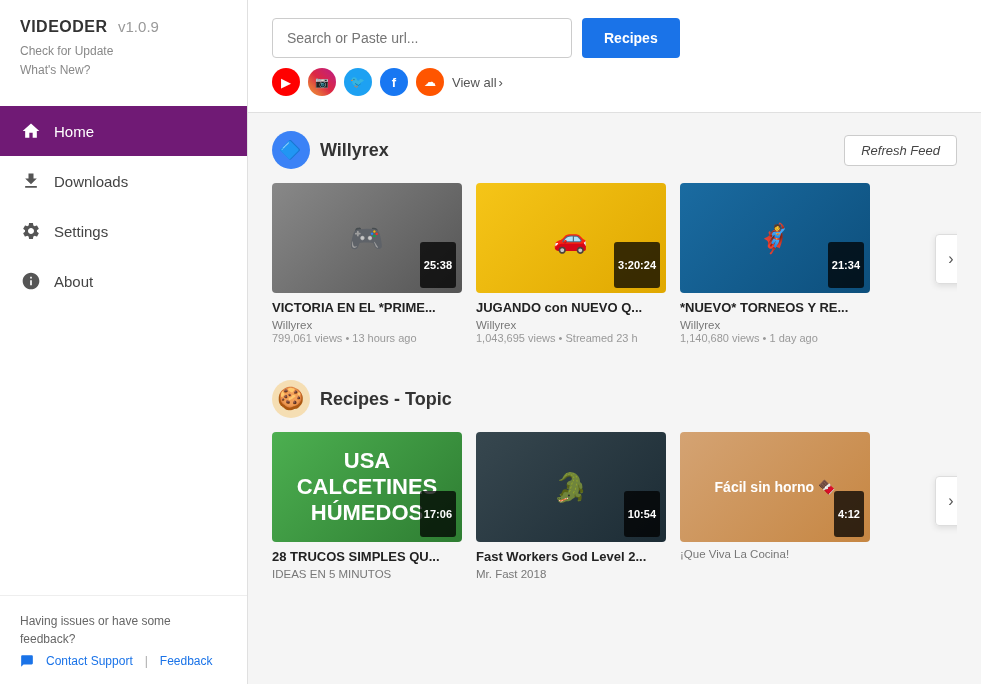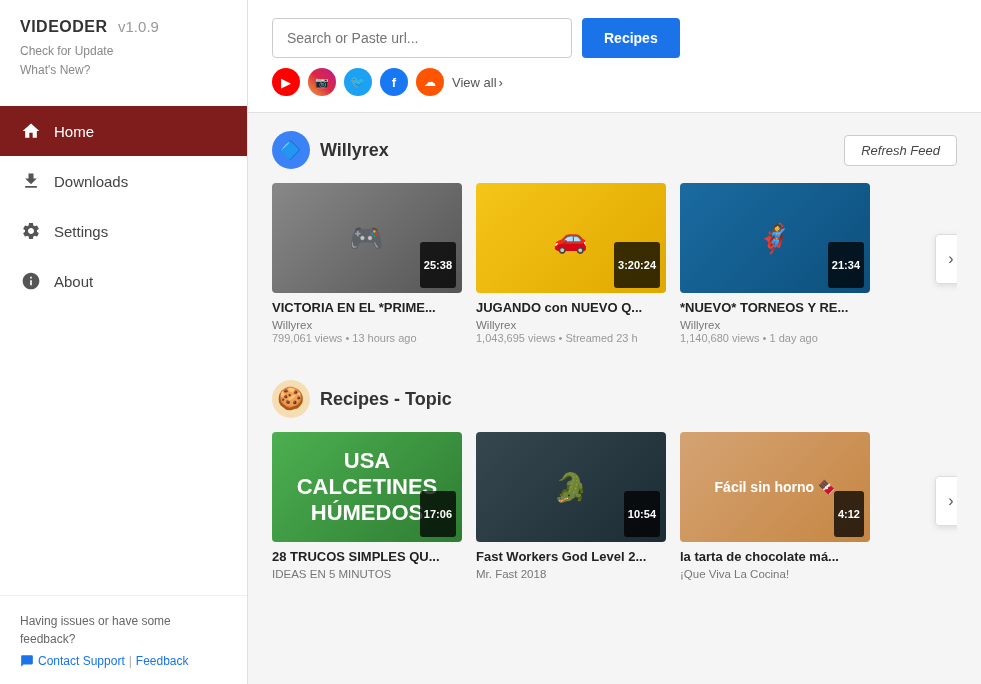--- a/index.html
+++ b/index.html
@@ -45,21 +45,21 @@
     .nav-item {
       display: flex;
       align-items: center;
       padding: 14px 20px;
       cursor: pointer;
       font-size: 15px;
       color: #444;
       gap: 12px;
     }
     .nav-item.active {
-      background: #7f1d1d;
+      background: #701a75;
       color: #fff;
     }
     .nav-icon {
       width: 22px;
       height: 22px;
       display: flex;
       align-items: center;
       justify-content: center;
       flex-shrink: 0;
     }
@@ -70,21 +70,21 @@
     }
     .sidebar-footer-text {
       font-size: 12px;
       color: #666;
       line-height: 1.5;
     }
     .footer-links {
       margin-top: 6px;
       display: flex;
       align-items: center;
-      gap: 4px;
+      gap: 12px;
     }
     .footer-links a {
       font-size: 12px;
       color: #1a73e8;
       text-decoration: none;
     }
     .footer-pipe {
       font-size: 12px;
       color: #aaa;
     }
@@ -487,21 +487,20 @@
             <div class="video-channel">Mr. Fast 2018</div>
           </div>
         </div>
 
         <div class="video-card">
           <div class="video-thumb thumb-warm">
             <div class="thumb-content" style="font-size:14px;color:white;font-weight:700;padding:8px;text-align:center;">Fácil sin horno 🍫</div>
             <span class="thumb-duration">4:12</span>
           </div>
           <div class="video-info">
-            <div class="video-title">la tarta de chocolate má...</div>
             <div class="video-channel">¡Que Viva La Cocina!</div>
           </div>
         </div>
 
       </div>
       <div class="carousel-btn">›</div>
     </div>
   </div>
 
 </main>

